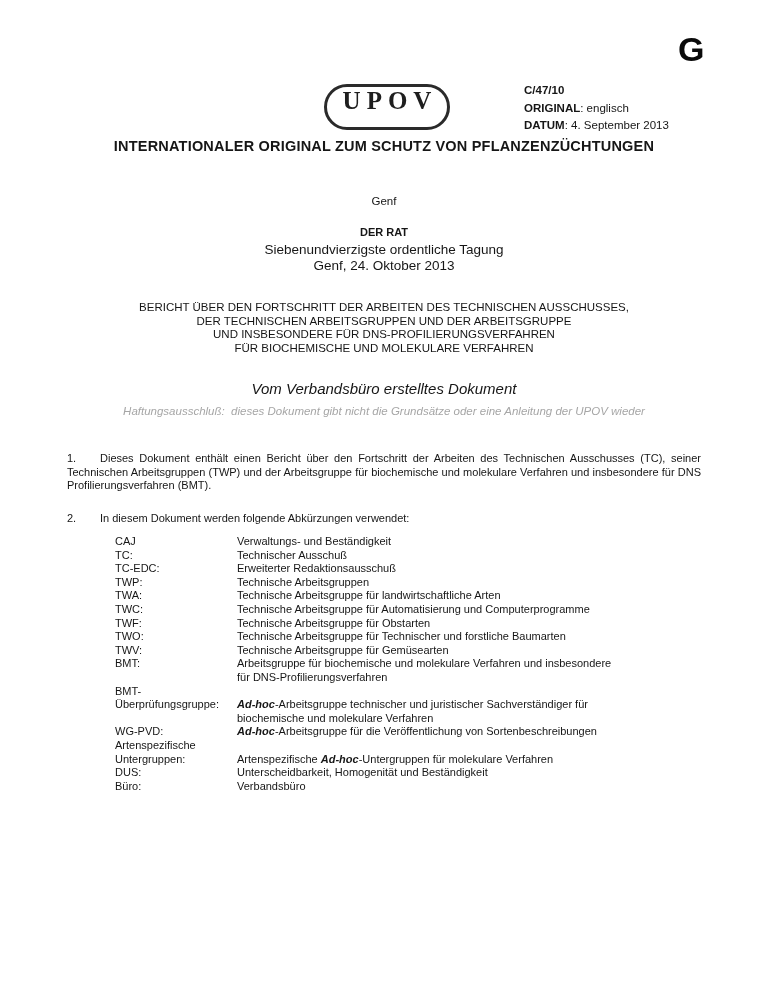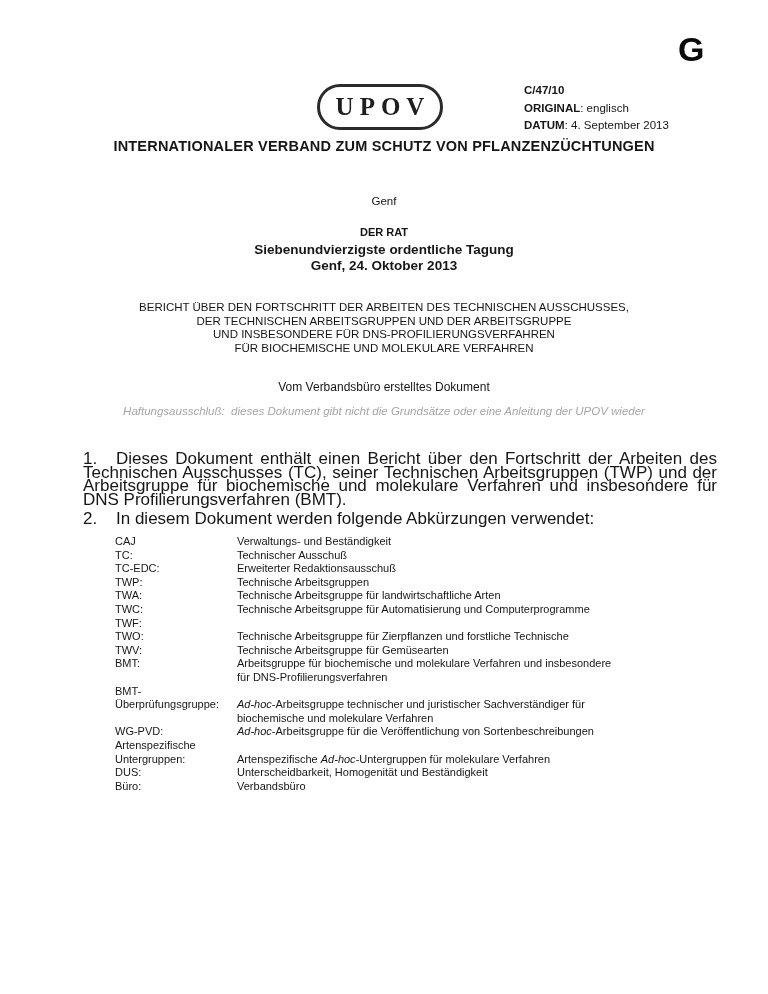--- a/index.html
+++ b/index.html
@@ -12,75 +12,74 @@
     overflow:hidden;
   }
   .abs{position:absolute;}
   .center{left:0;width:768px;text-align:center;}
   .corner-letter{
     top:30px;left:678px;
     font-size:34px;font-weight:bold;color:#0a0a0a;
     letter-spacing:1px;
   }
   .logo{
-    top:84px;left:317px;width:126px;height:46px;
+    top:84px;left:324px;width:126px;height:46px;
     border:3.5px solid #2a2a2a;border-radius:25px;
-    display:flex;align-items:center;justify-content:center;
+    display:flex;justify-content:center;
     box-sizing:border-box;
   }
   .logo-text{
     font-family:"Liberation Serif",serif;
     font-weight:bold;font-size:25px;letter-spacing:6px;
     padding-left:6px; 
     color:#1e1e1e;
   }
   .doc-ref{top:82px;left:524px;font-size:11.5px;line-height:17.5px;}
   .doc-ref .b{font-weight:bold;}
   .org-title{top:138px;font-size:14.5px;font-weight:bold;letter-spacing:0.2px;}
   .org-city{top:159px;font-size:11.5px;margin-top:36px;}
   .council-title{top:226px;font-size:11px;font-weight:bold;}
-  .session-title{top:242px;font-size:13.5px;font-weight:bold;line-height:16px;}
+  .session-title{top:242px;font-size:13.5px;font-weight:normal;line-height:16px;}
   .subject-title{top:301px;font-size:11.5px;line-height:13.5px;}
-  .prepared{top:380px;font-size:12px;}
+  .prepared{top:380px;font-size:15px;font-style:italic;}
   .disclaimer{
     top:405px;font-size:11.5px;font-style:italic;color:#a6a6a6;
     white-space:pre-wrap;
   }
   .para{
     left:67px;width:634px;
-    font-size:17px;line-height:13.6px;
+    font-size:11px;line-height:13.6px;
     text-align:justify;
-    margin-left:16px;
   }
   .para-1{top:452px;}
   .para-2{top:512px;text-align:left;}
   .para-num{display:inline-block;width:33px;}
   .ab-list{top:535px;left:115px;width:586px;font-size:11px;line-height:13.6px;}
   .ab-row{display:grid;grid-template-columns:122px 1fr;align-items:start;}
   .ab-term{white-space:nowrap;}
-  .it{font-style:italic;}
+  .it{font-style:italic;font-weight:bold;}
 </style>
 </head>
 <body>
 
 <div class="page">
 
   <div class="abs corner-letter">G</div>
 
   <div class="abs logo">
     <span class="logo-text">UPOV</span>
   </div>
 
   <div class="abs doc-ref">
     <div><span class="b">C/47/10</span></div>
     <div><span class="b">ORIGINAL</span><span>: englisch</span></div>
     <div><span class="b">DATUM</span><span>: 4. September 2013</span></div>
   </div>
 
-  <div class="abs center org-title">INTERNATIONALER VERBAND ZUM SCHUTZ VON PFLANZENZÜCHTUNGEN</div>
+  <div class="abs center org-title">INTERNATIONALER ORIGINAL ZUM SCHUTZ VON PFLANZENZÜCHTUNGEN</div>
   <div class="abs center org-city">Genf</div>
 
   <div class="abs center council-title">DER RAT</div>
 
   <div class="abs center session-title">
     <div>Siebenundvierzigste ordentliche Tagung</div>
     <div>Genf, 24. Oktober 2013</div>
   </div>
 
   <div class="abs center subject-title" id="subject-title">
@@ -134,25 +133,28 @@
         </div>
       </div>
       <div class="ab-row">
         <div class="ab-term">TWC:</div>
         <div class="ab-defs">
           <div><span>Technische Arbeitsgruppe für Automatisierung und Computerprogramme</span></div>
         </div>
       </div>
       <div class="ab-row">
         <div class="ab-term">TWF:</div>
+        <div class="ab-defs">
+          <div><span>Technische Arbeitsgruppe für Obstarten</span></div>
+        </div>
       </div>
       <div class="ab-row">
         <div class="ab-term">TWO:</div>
         <div class="ab-defs">
-          <div><span>Technische Arbeitsgruppe für Zierpflanzen und forstliche Technische</span></div>
+          <div><span>Technische Arbeitsgruppe für Technischer und forstliche Baumarten</span></div>
         </div>
       </div>
       <div class="ab-row">
         <div class="ab-term">TWV:</div>
         <div class="ab-defs">
           <div><span>Technische Arbeitsgruppe für Gemüsearten</span></div>
         </div>
       </div>
       <div class="ab-row">
         <div class="ab-term">BMT:</div>

